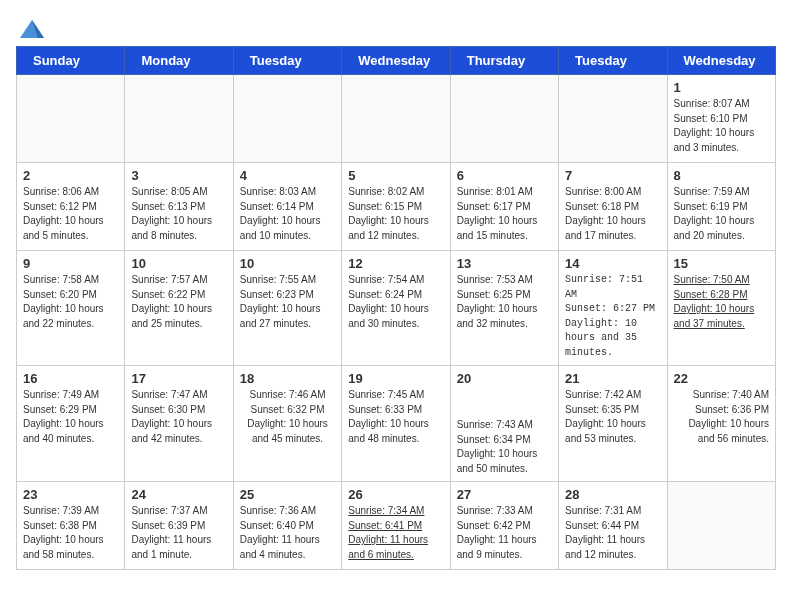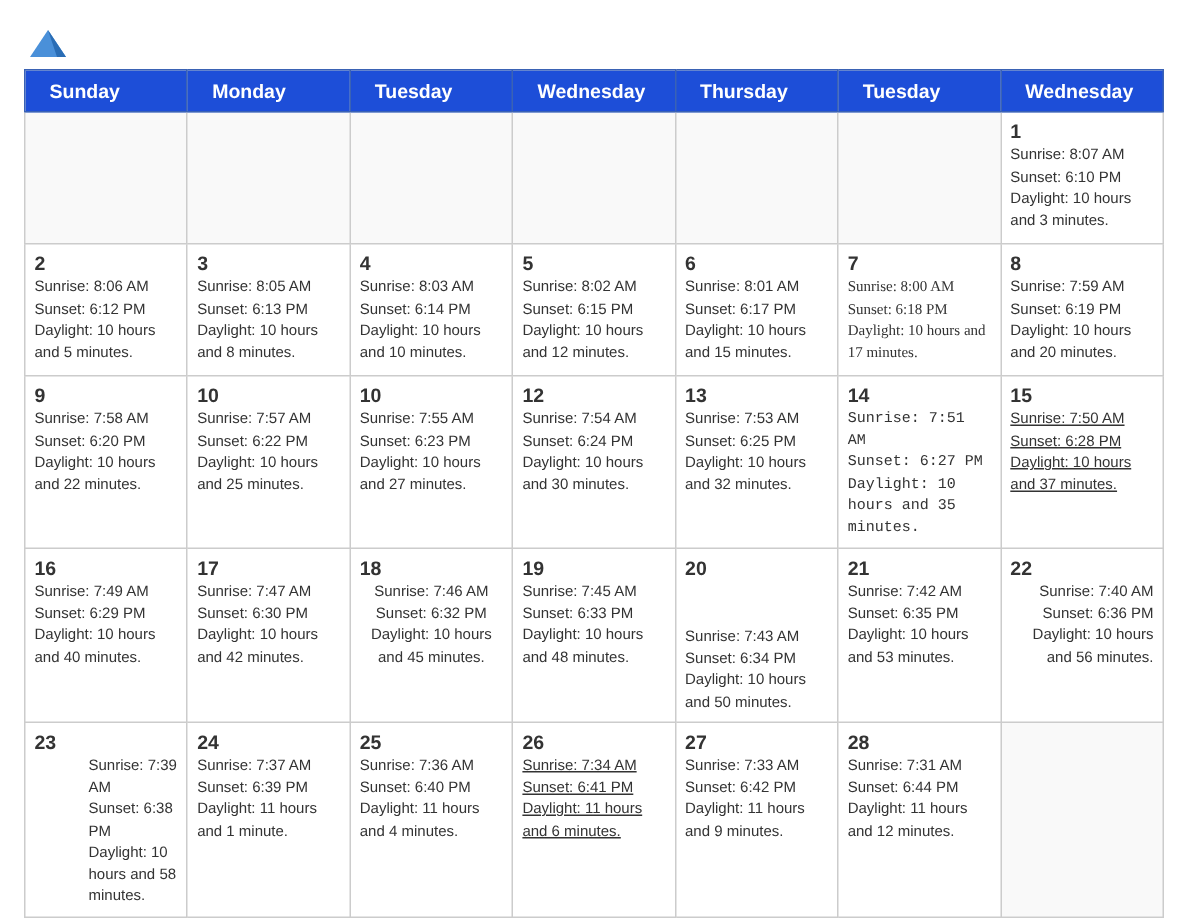--- a/index.html
+++ b/index.html
@@ -165,21 +165,21 @@
 Daylight: 10 hours and 12 minutes.</div>
         </td>
         <td>
           <span class="day-number">6</span>
           <div class="day-info" style="white-space: pre-line;">Sunrise: 8:01 AM
 Sunset: 6:17 PM
 Daylight: 10 hours and 15 minutes.</div>
         </td>
         <td>
           <span class="day-number">7</span>
-          <div class="day-info" style="white-space: pre-line; font-family: Liberation Serif, serif;">Sunrise: 8:00 AM
+          <div class="day-info" style="white-space: pre-line;">Sunrise: 8:00 AM
 Sunset: 6:18 PM
 Daylight: 10 hours and 17 minutes.</div>
         </td>
         <td>
           <span class="day-number">8</span>
           <div class="day-info" style="white-space: pre-line;">Sunrise: 7:59 AM
 Sunset: 6:19 PM
 Daylight: 10 hours and 20 minutes.</div>
         </td>
       </tr>
@@ -267,21 +267,21 @@
         <td>
           <span class="day-number">22</span>
           <div class="day-info" style="white-space: pre-line; text-align: right;">Sunrise: 7:40 AM
 Sunset: 6:36 PM
 Daylight: 10 hours and 56 minutes.</div>
         </td>
       </tr>
       <tr class="week-row">
         <td>
           <span class="day-number">23</span>
-          <div class="day-info" style="white-space: pre-line; margin-left: 36px;">Sunrise: 7:39 AM
+          <div class="day-info" style="white-space: pre-line;">Sunrise: 7:39 AM
 Sunset: 6:38 PM
 Daylight: 10 hours and 58 minutes.</div>
         </td>
         <td>
           <span class="day-number">24</span>
           <div class="day-info" style="white-space: pre-line;">Sunrise: 7:37 AM
 Sunset: 6:39 PM
 Daylight: 11 hours and 1 minute.</div>
         </td>
         <td>

